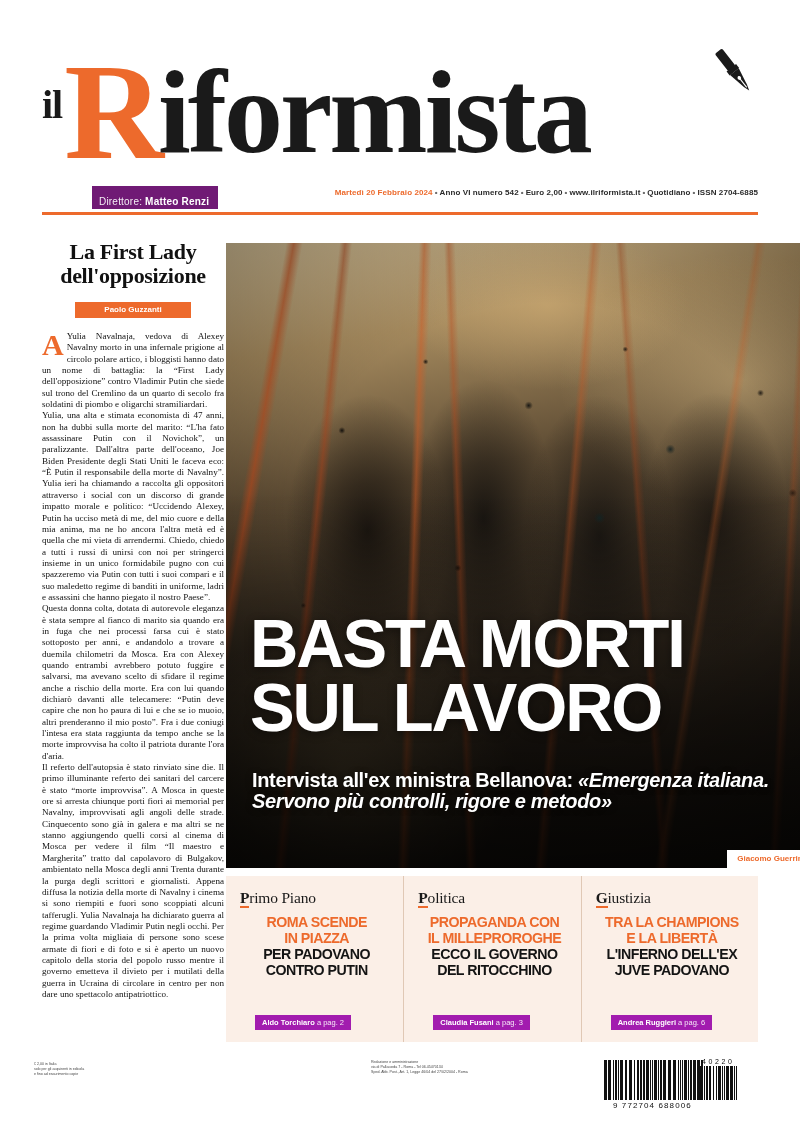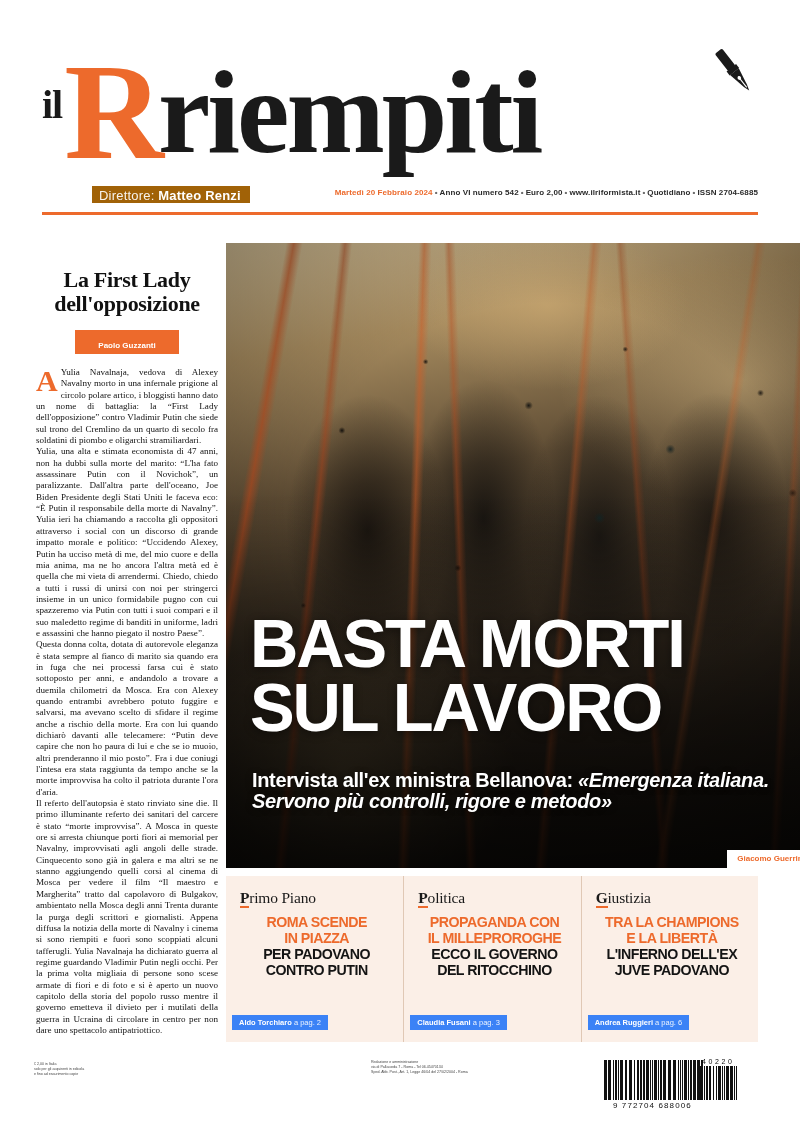--- a/index.html
+++ b/index.html
@@ -63,26 +63,26 @@
     right: 38px;
     top: 44px;
     width: 56px;
     height: 56px;
   }
 
   .director-badge {
     position: absolute;
     left: 92px;
     top: 186px;
-    background: #a16207;
+    background: #701a75;
     color: #ffffff;
-    font-size: 13px;
+    font-size: 10px;
     font-weight: bold;
     letter-spacing: 0.2px;
-    padding: 5px 9px 3px 7px;
+    padding: 11px 9px 3px 7px;
     white-space: nowrap;
     line-height: 9px;
   }
   .director-badge .dir-label {
     font-weight: normal;
     opacity: 0.92;
   }
   .dateline {
     position: absolute;
     right: 42px;
@@ -102,46 +102,45 @@
     left: 42px;
     top: 212px;
     width: 716px;
     height: 3px;
     background: #ED6A2C;
   }
 
   
   .left-col {
     position: absolute;
-    left: 36px;
+    left: 42px;
     top: 240px;
     width: 182px;
     height: 800px;
-    margin-top: 28px;
   }
   .lead-title {
     font-family: "Liberation Serif", serif;
     font-weight: bold;
     font-size: 22px;
     line-height: 24px;
     color: #111;
     margin: 0 0 0 0;
     text-align: center;
     letter-spacing: -0.3px;
   }
   .author-badge {
     display: block;
     margin: 14px auto 0 auto;
-    width: 104px;
+    width: 116px;
     background: #ED6A2C;
     color: #fff;
     font-size: 8px;
     font-weight: bold;
     text-align: center;
-    padding: 11px 0 3px 0;
+    padding: 3px 0 3px 0;
     line-height: 10px;
   }
   .lead-body {
     margin-top: 13px;
     font-family: "Liberation Serif", serif;
     font-size: 9.1px;
     line-height: 11.35px;
     text-align: justify;
     color: #111;
     hyphens: auto;
@@ -298,23 +297,23 @@
     font-size: 14.2px;
     line-height: 16px;
     letter-spacing: -0.5px;
     margin: 0;
     text-align: center;
   }
   .teaser-head .o { color: #ED6A2C; display: block; }
   .teaser-head .k { color: #141414; display: block; }
   .teaser-byline {
     position: absolute;
-    left: 6px;
+    left: 29px;
     bottom: 12px;
-    background: #3b82f6;
+    background: #a21caf;
     color: #ffffff;
     font-size: 7.5px;
     font-weight: bold;
     padding: 3px 7px;
     line-height: 9px;
     white-space: nowrap;
   }
   .teaser-byline .pg { font-weight: normal; opacity: 0.9; }
 
   
@@ -379,21 +378,21 @@
   }
 </style>
 </head>
 <body>
 
 <div class="page">
 
   <div class="masthead">
     <div class="logo-wrap">
       <span class="logo-text">
-        <span class="logo-il">il</span><span class="logo-r">R</span><span>riempiti</span>
+        <span class="logo-il">il</span><span class="logo-r">R</span><span>iformista</span>
       </span>
     </div>
 
     <svg class="pen-icon" viewBox="0 0 56 56">
       <g transform="rotate(-38 28 28)">
         <rect x="24" y="2" width="9" height="22" rx="1.5" fill="#1a1a1a"></rect>
         <rect x="22.5" y="23" width="12" height="5" fill="#1a1a1a"></rect>
         <path d="M23 28 L34 28 L30.5 46 L28.5 52 L26.5 46 Z" fill="#1a1a1a"></path>
         <path d="M28.5 34 L28.5 48" stroke="#ffffff" stroke-width="1.1"></path>
         <circle cx="28.5" cy="36" r="1.8" fill="#ffffff"></circle>

